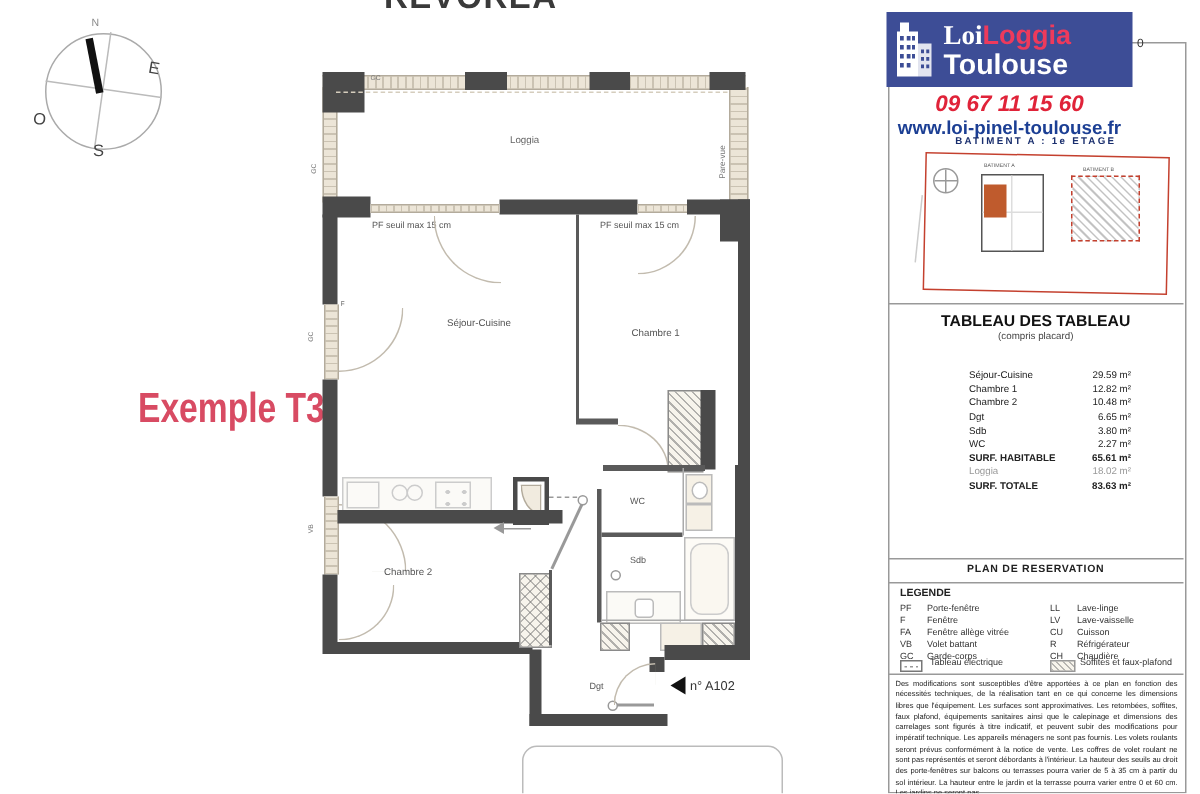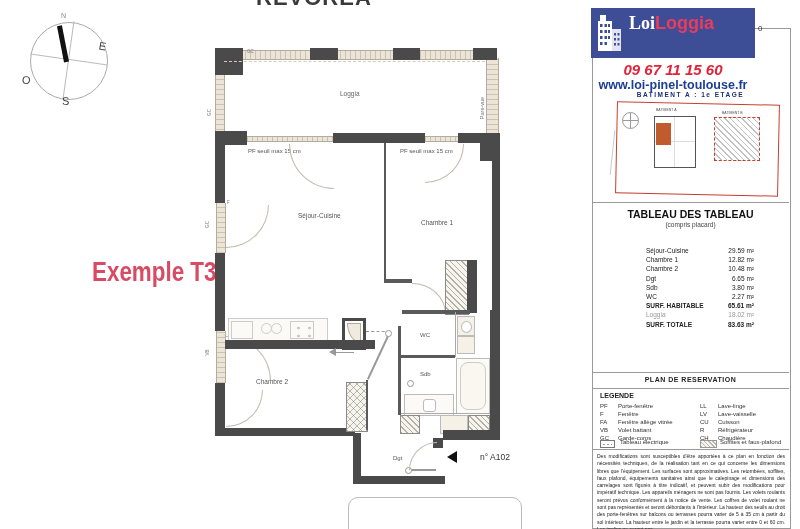--- a/index.html
+++ b/index.html
@@ -141,21 +141,21 @@
     <div class="wall" style="left:443px;top:430px;width:57px;height:10px;"></div>
 
     <div class="wall" style="left:353px;top:433px;width:8px;height:51px;"></div>
     <div class="wall" style="left:353px;top:476px;width:92px;height:8px;"></div>
     <div class="wall" style="left:433px;top:438px;width:10px;height:10px;"></div>
     <div class="lline" style="left:410px;top:469px;width:26px;height:2px;"></div>
     <div class="abs" style="left:405px;top:467px;width:5px;height:5px;border:1px solid #999;border-radius:50%;background:#fff;"></div>
     <div class="arc" style="left:409px;top:442px;width:27px;height:27px;border-left:1px solid #c2bbae;border-top:1px solid #c2bbae;border-top-left-radius:100%;"></div>
     <div class="t" style="left:393px;top:455px;">Dgt</div>
     <div class="abs" style="left:447px;top:451px;width:0;height:0;border-top:6px solid transparent;border-bottom:6px solid transparent;border-right:10px solid #111;"></div>
-    <div class="abs" style="left:480px;top:452px;font-size:8.5px;color:#333;">n° A102</div>
+    <div class="abs" style="left:460px;top:452px;font-size:8.5px;color:#333;">n° A102</div>
 
     <div class="abs" style="left:348px;top:497px;width:172px;height:44px;border:1px solid #bbb;border-radius:10px;"></div>
   </div>
 
   <div>
     <div class="abs" style="left:592px;top:28px;width:197px;height:499px;border:1px solid #999;"></div>
     <div class="abs" style="left:758px;top:24px;font-size:8px;color:#333;">0</div>
 
     <div class="abs" style="left:591px;top:8px;width:164px;height:50px;background:#3d4d96;">
       <svg width="30" height="40" viewBox="0 0 30 40" style="position:absolute;left:4px;top:5px;">
@@ -178,20 +178,21 @@
             <rect x="22.5" y="20" width="2" height="2.5"></rect>
           <rect x="19" y="25" width="2" height="2.5"></rect>
             <rect x="22.5" y="25" width="2" height="2.5"></rect>
           <rect x="19" y="30" width="2" height="2.5"></rect>
             <rect x="22.5" y="30" width="2" height="2.5"></rect>
         </g>
       </svg>
       <div class="abs" style="left:38px;top:5px;font-size:18px;font-weight:800;letter-spacing:0;">
         <span style="color:#fff;font-family:Liberation Serif, serif;">Loi</span><span style="color:#ee3a5c;">Loggia</span>
       </div>
+      <div class="abs" style="left:38px;top:25px;font-size:19px;font-weight:800;color:#fff;">Toulouse</div>
     </div>
 
     <div class="abs" style="left:591px;top:61px;width:164px;text-align:center;font-size:15px;font-weight:800;font-style:italic;color:#e02339;">09 67 11 15 60</div>
     <div class="abs" style="left:585px;top:78px;width:176px;text-align:center;font-size:12.5px;font-weight:800;color:#1c3f94;">www.loi-pinel-toulouse.fr</div>
     <div class="abs" style="left:592px;top:91px;width:197px;text-align:center;font-size:6.5px;font-weight:700;color:#1a2f6e;letter-spacing:1.5px;">BATIMENT A : 1e ETAGE</div>
 
     <div>
       <div class="abs" style="left:616px;top:103px;width:161px;height:90px;border:1px solid #c4402e;transform:rotate(1.2deg);"></div>
       <div class="abs" style="left:622px;top:112px;width:15px;height:15px;border:1px solid #999;border-radius:50%;">
         <div class="abs" style="left:7px;top:0;width:1px;height:15px;background:#999;"></div>

